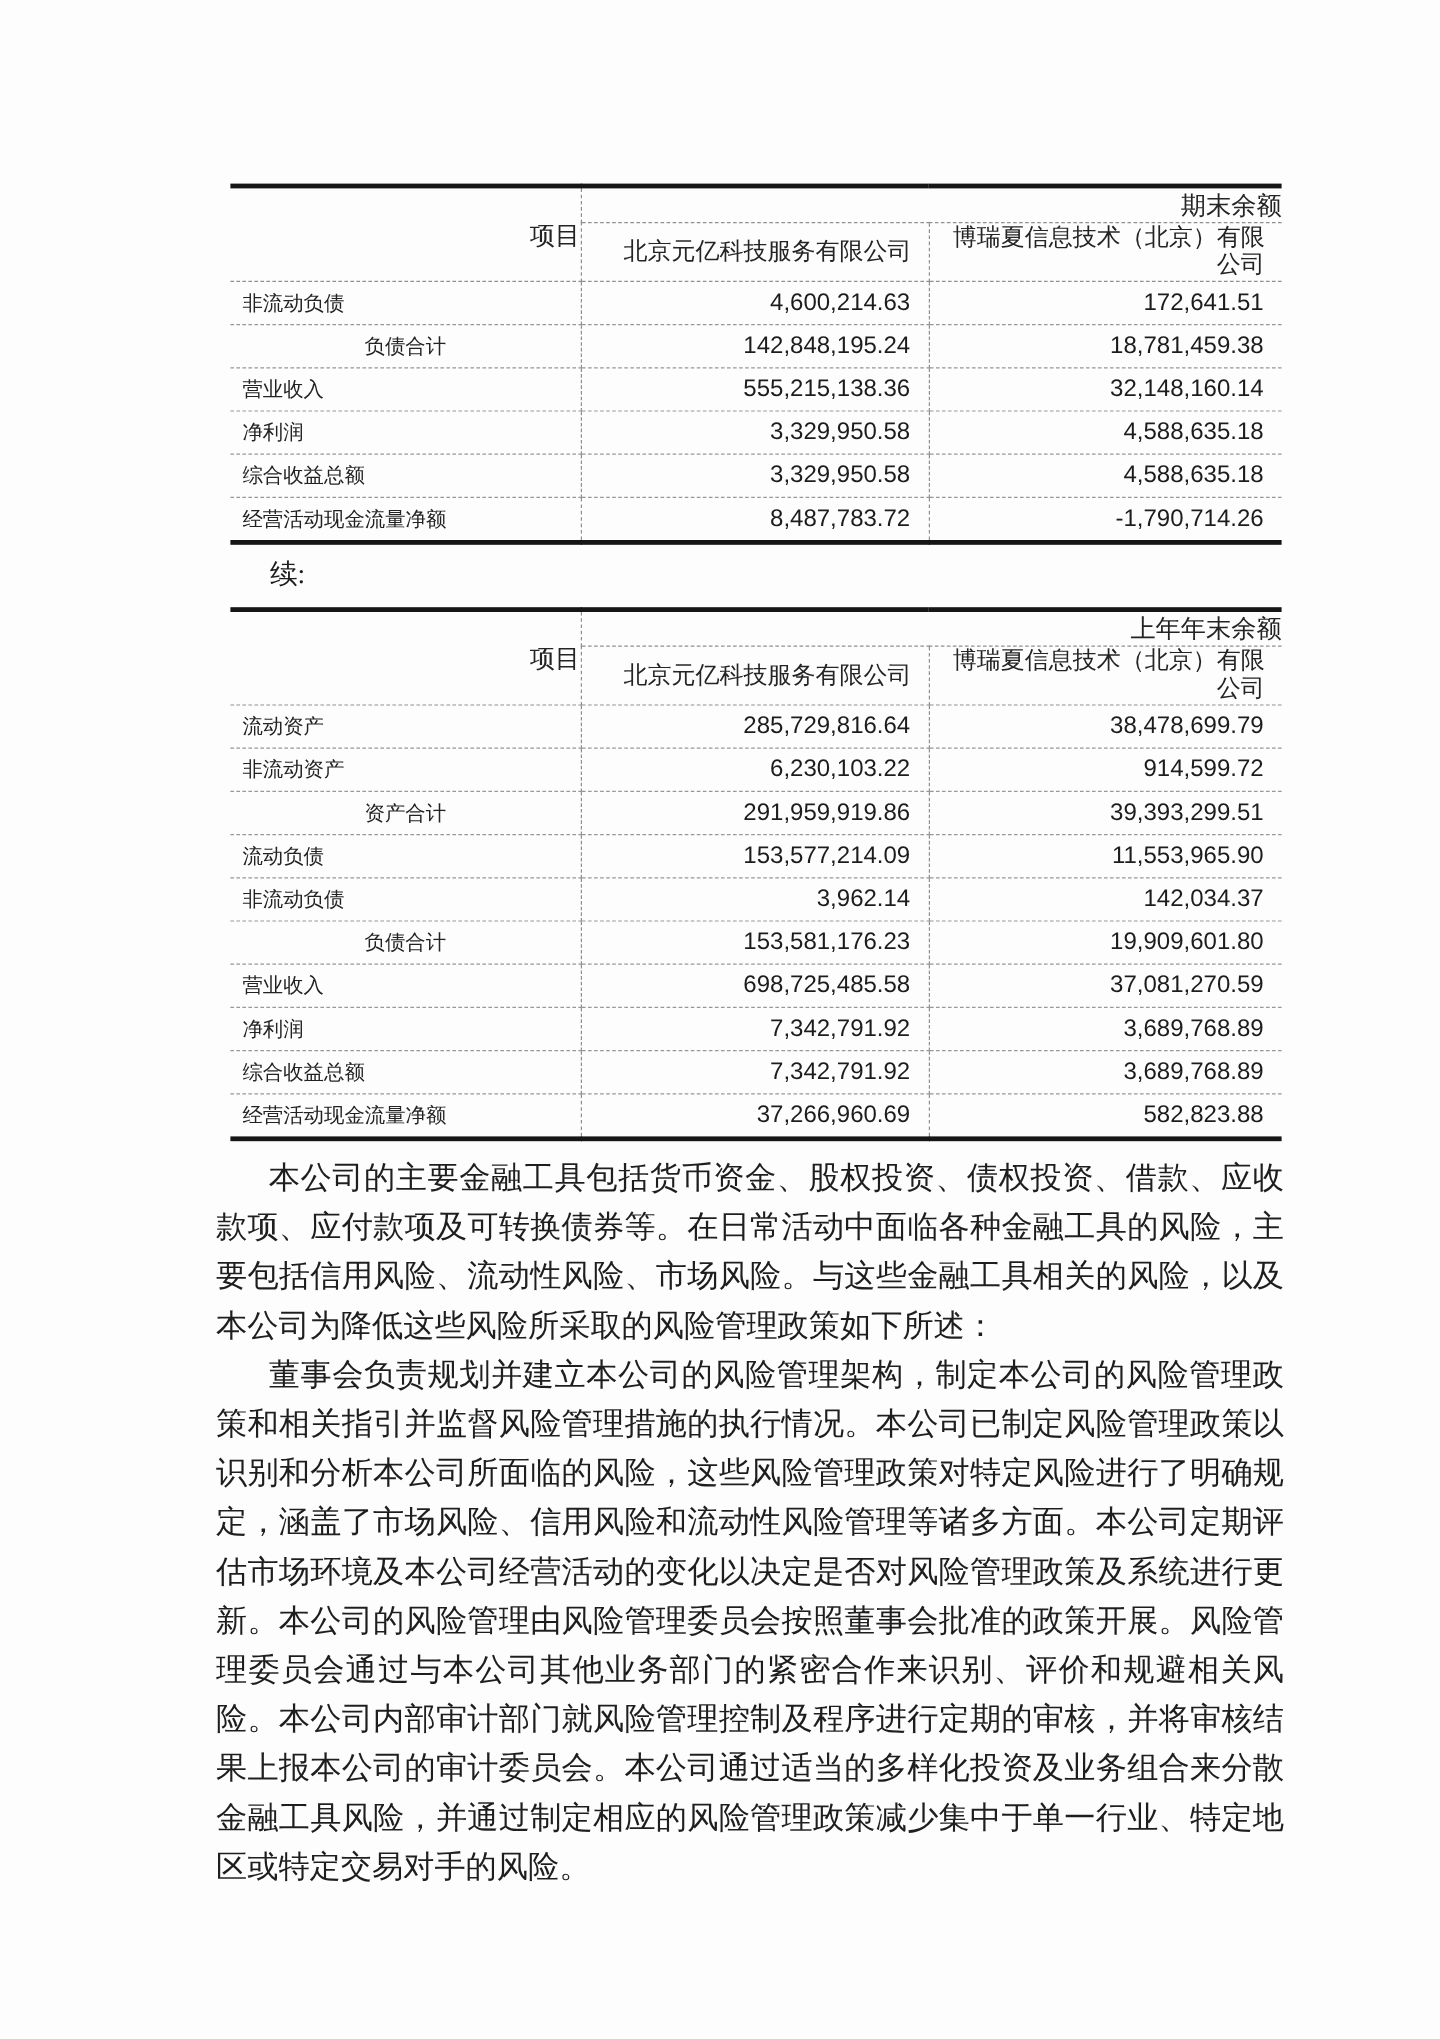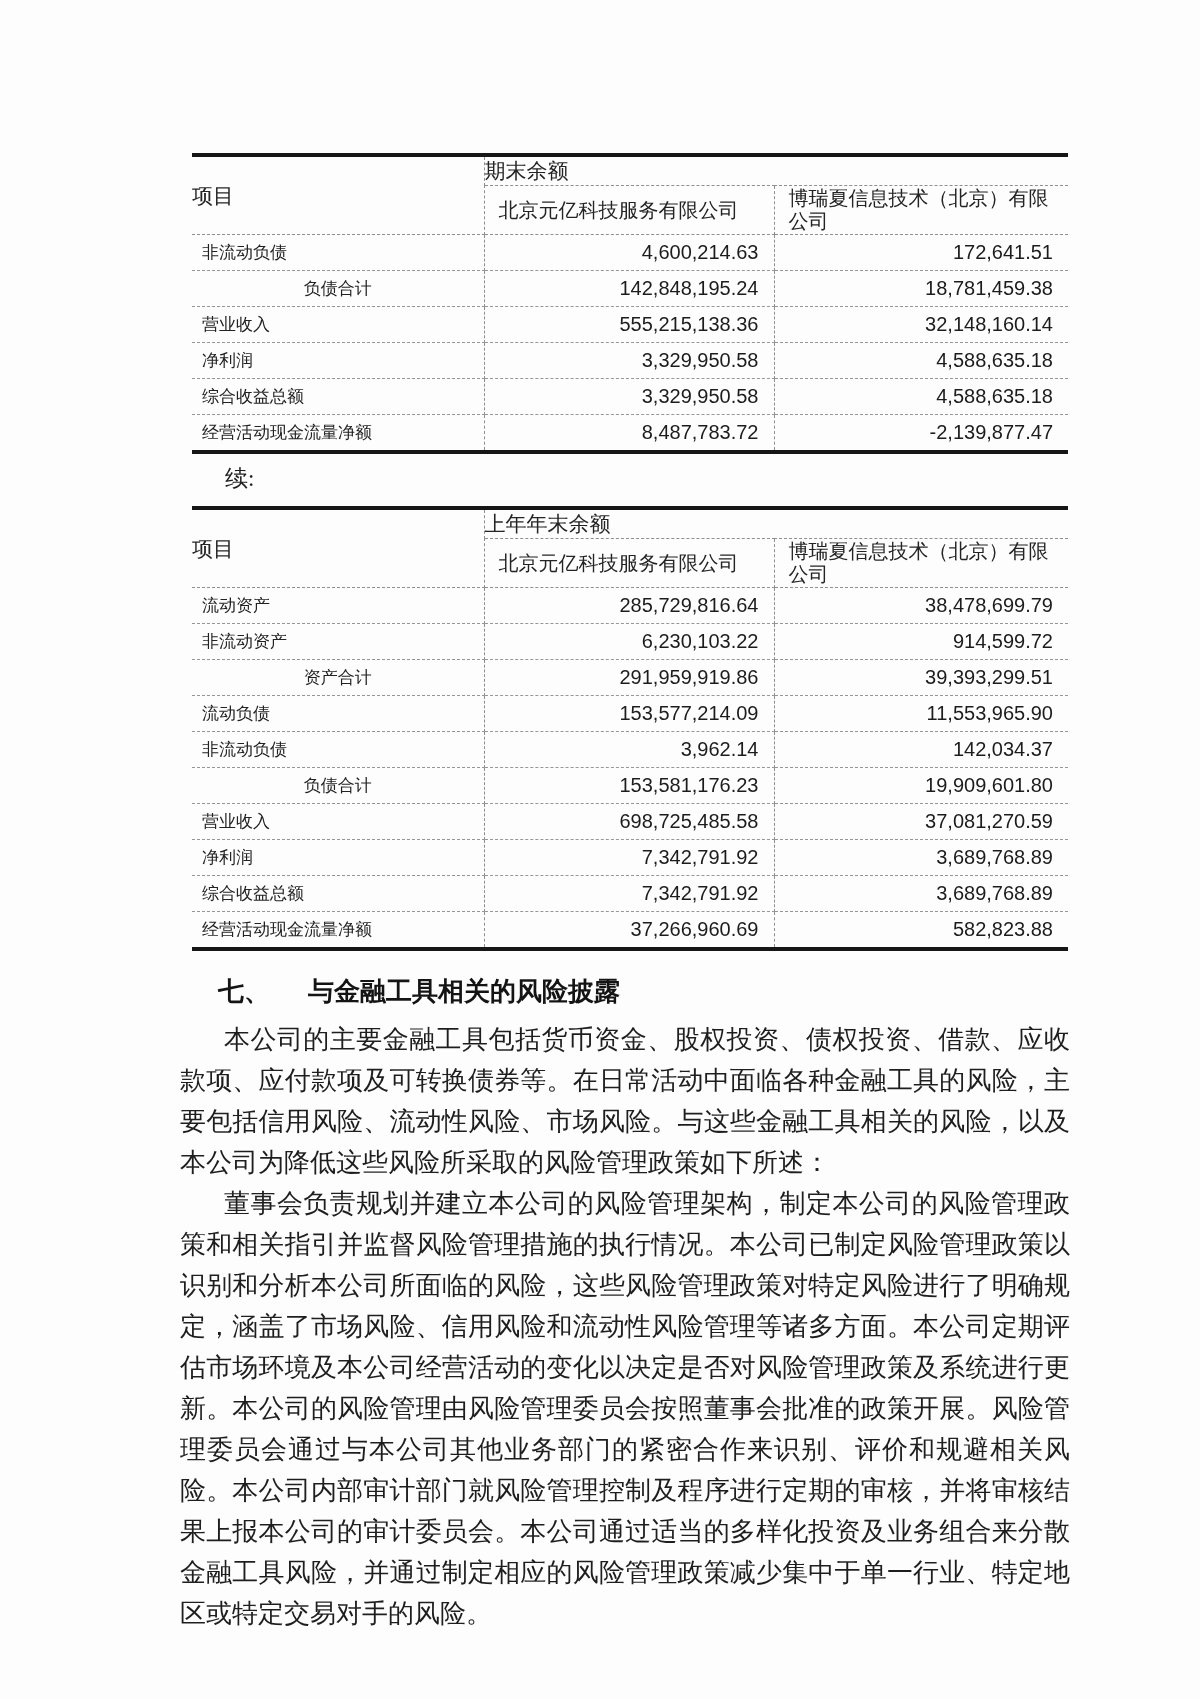--- a/index.html
+++ b/index.html
@@ -37,21 +37,21 @@
     border-top: 4px solid #161616;
     border-bottom: 4px solid #161616;
   }
   .fin-table th, .fin-table td {
     padding: 0;
     font-weight: normal;
     vertical-align: middle;
   }
   .fin-table th {
     font-size: 21px;
-    text-align: left;
+    text-align: right;
     color: #242424;
   }
   .fin-table .h2 th {
     height: 48px;
     font-size: 20px;
     line-height: 23px;
     padding: 0 14px;
   }
   .fin-table th.item-head {
     border-right: 1px dashed #8f8f8f;
@@ -177,21 +177,21 @@
 
           <tr>
             <td class="lbl">综合收益总额</td>
             <td class="num mid">3,329,950.58</td>
             <td class="num">4,588,635.18</td>
           </tr>
 
           <tr>
             <td class="lbl">经营活动现金流量净额</td>
             <td class="num mid">8,487,783.72</td>
-            <td class="num">-2,139,877.47</td>
+            <td class="num">-1,790,714.26</td>
           </tr>
         </tbody>
     </table>
   </div>
 
   <div class="continued">续:</div>
 
   <div class="table-block t2">
     <table class="fin-table">
       <colgroup>
@@ -267,23 +267,20 @@
 
           <tr>
             <td class="lbl">经营活动现金流量净额</td>
             <td class="num mid">37,266,960.69</td>
             <td class="num">582,823.88</td>
           </tr>
         </tbody>
     </table>
   </div>
 
-  <div class="section-heading">
-    <span class="sec-num">七、</span><span>与金融工具相关的风险披露</span>
-  </div>
 
   <div class="body-text">
     <p class="first">本公司的主要金融工具包括货币资金、股权投资、债权投资、借款、应收款项、应付款项及可转换债券等。在日常活动中面临各种金融工具的风险，主要包括信用风险、流动性风险、市场风险。与这些金融工具相关的风险，以及本公司为降低这些风险所采取的风险管理政策如下所述：</p>
     <p>董事会负责规划并建立本公司的风险管理架构，制定本公司的风险管理政策和相关指引并监督风险管理措施的执行情况。本公司已制定风险管理政策以识别和分析本公司所面临的风险，这些风险管理政策对特定风险进行了明确规定，涵盖了市场风险、信用风险和流动性风险管理等诸多方面。本公司定期评估市场环境及本公司经营活动的变化以决定是否对风险管理政策及系统进行更新。本公司的风险管理由风险管理委员会按照董事会批准的政策开展。风险管理委员会通过与本公司其他业务部门的紧密合作来识别、评价和规避相关风险。本公司内部审计部门就风险管理控制及程序进行定期的审核，并将审核结果上报本公司的审计委员会。本公司通过适当的多样化投资及业务组合来分散金融工具风险，并通过制定相应的风险管理政策减少集中于单一行业、特定地区或特定交易对手的风险。</p>
   </div>
 
 
 </div>
 
 </body></html>

